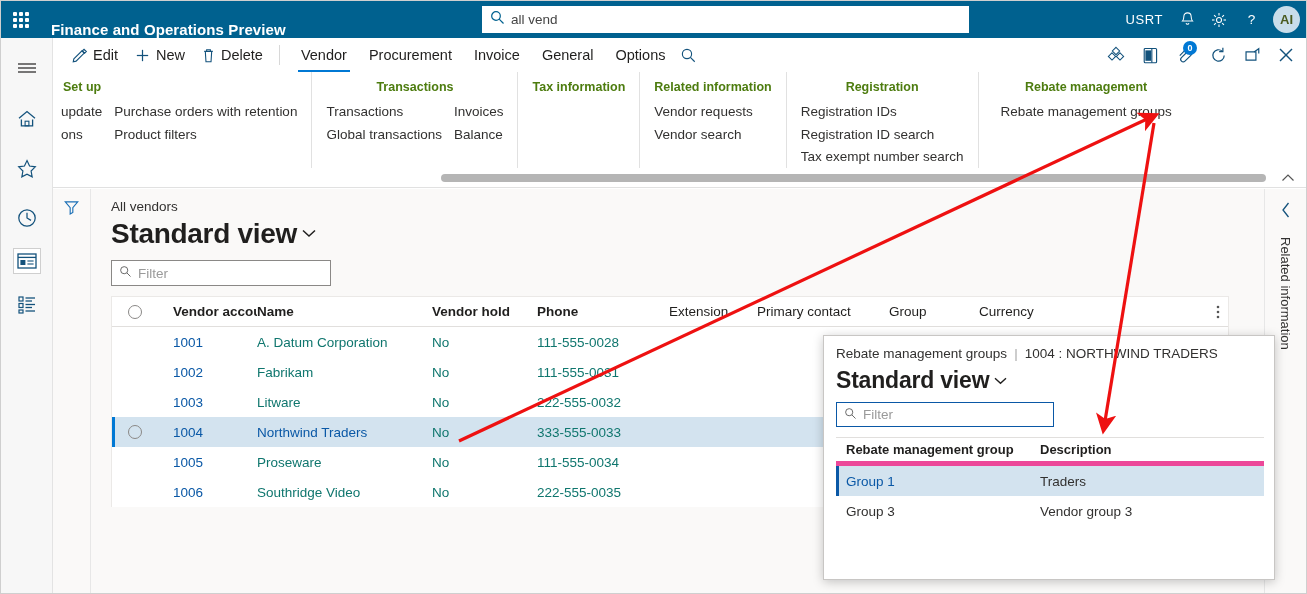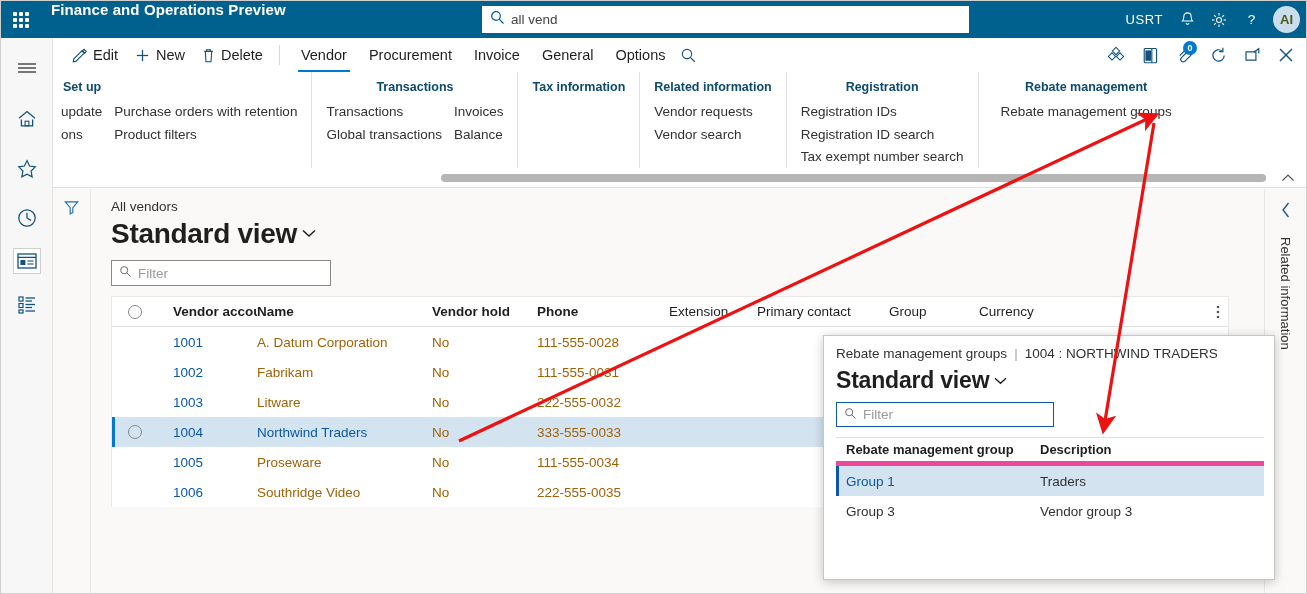--- a/index.html
+++ b/index.html
@@ -15,21 +15,21 @@
     overflow: hidden;
     background: #ffffff;
     border: 1px solid #cfcfcf;
   }
 
   
   .topbar {
     position: absolute; left: 0; top: 0;
     width: 1307px; height: 37px;
     background: #00618f;
-    display: flex; align-items: flex-start;
+    display: flex; align-items: flex-end;
   }
   .waffle {
     width: 40px; height: 37px;
     display: flex; align-items: center; justify-content: center;
     cursor: pointer;
   }
   .waffle-grid {
     width: 16px; height: 16px;
     display: grid;
     grid-template-columns: repeat(3, 1fr);
@@ -149,21 +149,21 @@
     display: flex;
     overflow: hidden;
   }
   .rgroup {
     position: relative;
     padding: 8px 14px 4px 14px;
     height: 96px;
   }
   .rgroup + .rgroup { border-left: 1px solid #e1e1e1; }
   .rgroup-title {
-    font-size: 12.5px; font-weight: bold; color: #0c4a6e;
+    font-size: 12.5px; font-weight: bold; color: #4d7c0f;
     text-align: center; margin-bottom: 8px; white-space: nowrap;
   }
   .rgroup-title.left { text-align: left; padding-left: 2px; }
   .rgroup-cols { display: flex; gap: 12px; }
   .rcol { display: flex; flex-direction: column; gap: 3px; }
   .rlink {
     font-size: 13.5px; color: #323130;
     cursor: pointer; white-space: nowrap; line-height: 1.45;
   }
 
@@ -250,21 +250,21 @@
     height: 30px; position: relative;
     background: #ffffff;
     cursor: pointer;
   }
   .grid-row.selected { background: #d3e3ef; }
   .grid-row.selected::before {
     content: ""; position: absolute; left: 0; top: 0;
     width: 3px; height: 30px; background: #0078d4;
   }
   .cell {
-    font-size: 13.5px; color: #a16207;
+    font-size: 13.5px; color: #0f766e;
     white-space: nowrap; overflow: hidden;
   }
   .cell.link { color: #0a58a6; cursor: pointer; }
   .c-sel   { width: 45px; display: flex; justify-content: center; align-items: center; }
   .c-acct  { width: 100px; padding-left: 16px; }
   .c-name  { width: 175px; }
   .c-hold  { width: 105px; }
   .c-phone { width: 132px; }
   .c-ext   { width: 88px; }
   .c-pc    { width: 132px; }

